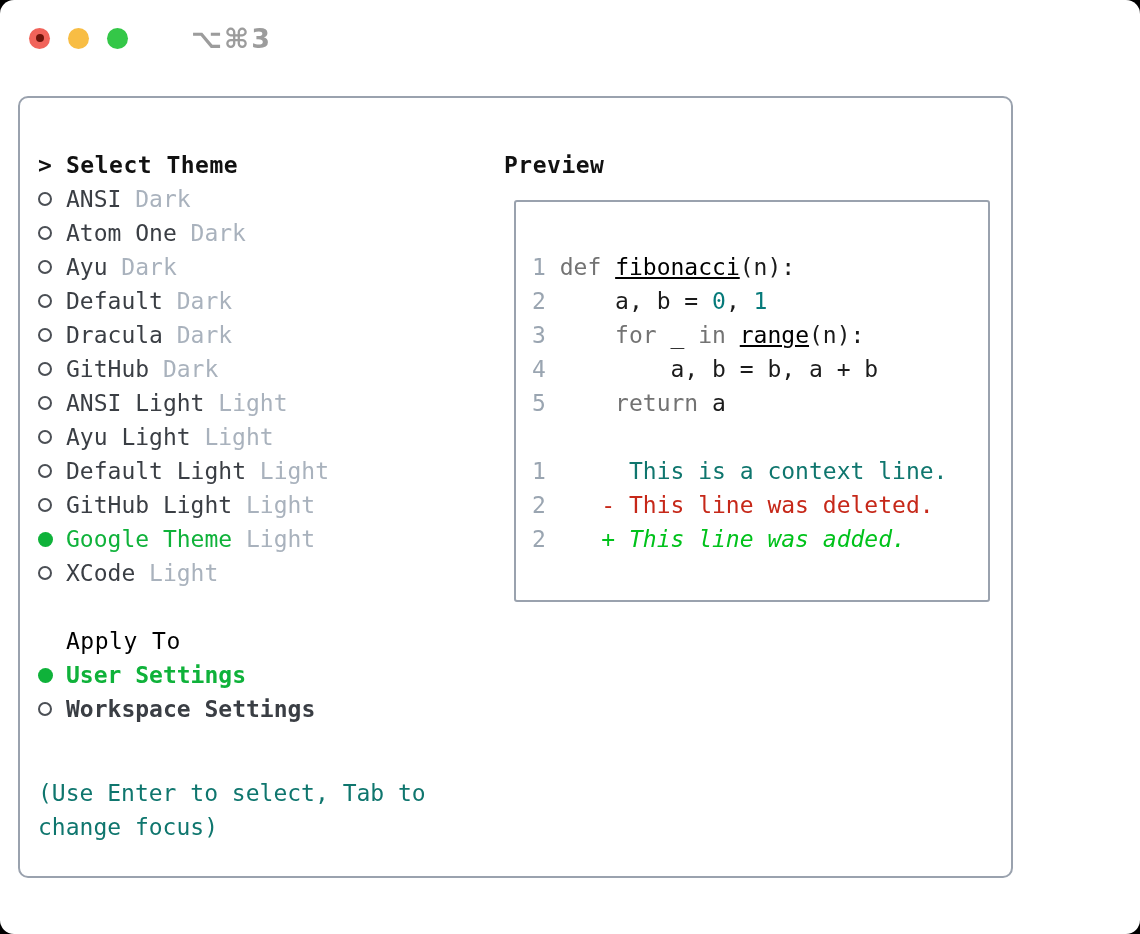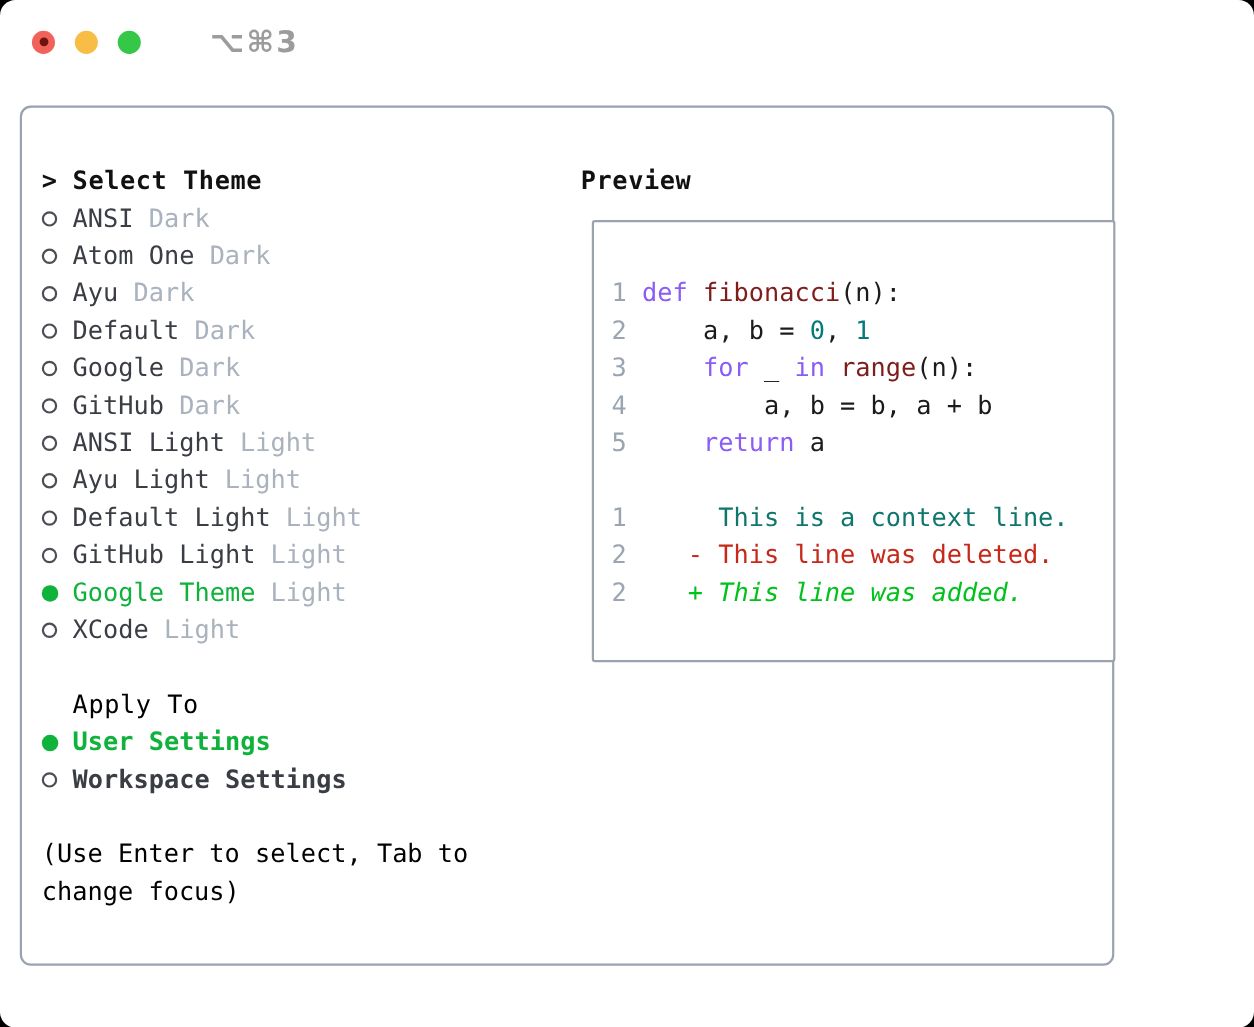--- a/index.html
+++ b/index.html
@@ -22,54 +22,54 @@
   .light.yellow { background:#f8bd44; }
   .light.green { background:#34c748; }
   .win-title { margin-left:45px; font-family:"DejaVu Sans","Liberation Sans",sans-serif;
     font-size:27px; font-weight:bold; color:#9c9c9c; letter-spacing:2px; }
 
   
   .panel { position:absolute; left:18px; top:96px; width:995px; height:782px;
     border:2px solid #9aa2ae; border-radius:10px; background:#fff; }
 
   .left-col { position:absolute; left:18px; top:50px; width:440px; }
-  .right-col { position:absolute; left:488px; top:50px; width:496px; }
+  .right-col { position:absolute; left:464px; top:50px; width:496px; }
 
   .row { height:34px; display:flex; align-items:center; font-size:23px; }
   .prefix { width:28px; flex:0 0 28px; display:flex; align-items:center; }
   .prompt { color:#111; font-weight:bold; font-size:23px; }
   .hdr-label { color:#111; font-weight:bold; letter-spacing:0.5px;text-align:center; }
 
   .bullet { width:14px; height:14px; border-radius:50%;
     border:2px solid #4b4f55; display:inline-block; }
   .bullet.filled { border:none; background:#0fb23a; width:15px; height:15px; }
 
   .name { color:#3a3e44; white-space:pre; }
   .variant { color:#a9b2bd; margin-left:13.8px; white-space:pre; }
   .theme-row.selected .name { color:#0fb23a; }
 
   .spacer { height:34px; }
   .apply-hdr { color:#000000; letter-spacing:0.5px; }
   .opt-label { color:#3a3e44; white-space:pre;font-weight:bold; }
   .apply-row.selected .opt-label { color:#0fb23a; }
 
-  .help { margin-top:0; width:430px; font-size:23px; line-height:34px;
-    color:#000000; }
+  .help { margin-top:16px; width:430px; font-size:23px; line-height:34px;
+    color:#0f766e; }
 
   
   .preview-title { height:34px; display:flex; align-items:center;
     font-size:23px; font-weight:bold; color:#111; letter-spacing:0.5px;
     padding-left:20px; }
   .preview-box { margin-top:18px; margin-left:30px; width:476px; height:402px;
     border:2px solid #9aa2ae; border-radius:3px; background:#fff;
     padding:48px 0 0 16px; overflow:hidden; }
   .code-line, .diff-line { font-size:23px; line-height:34px; white-space:pre; }
   .ln { color:#9aa5b1; }
-  .tok-kw { color:#8b5cf6; }
-  .tok-fn { color:#7f1d1d; }
+  .tok-kw { color:#737373; }
+  .tok-fn { color:#000000;text-decoration:underline; }
   .tok-num { color:#067a7a; }
   .tok-pl { color:#1b1b1b; }
   .diff-gap { height:34px; }
   .tok-context { color:#0f766e; }
   .tok-deleted { color:#c62819; }
   .tok-added { color:#00c21b;font-style:italic; }
 </style>
 </head>
 <body>
 
@@ -118,21 +118,21 @@
             <span class="prefix">
               <span class="bullet"></span>
             </span>
             <span class="name">Default</span>
             <span class="variant">Dark</span>
           </div>
           <div class="row theme-row">
             <span class="prefix">
               <span class="bullet"></span>
             </span>
-            <span class="name">Google</span>
+            <span class="name">Dracula</span>
             <span class="variant">Dark</span>
           </div>
           <div class="row theme-row">
             <span class="prefix">
               <span class="bullet"></span>
             </span>
             <span class="name">GitHub</span>
             <span class="variant">Dark</span>
           </div>
           <div class="row theme-row">

